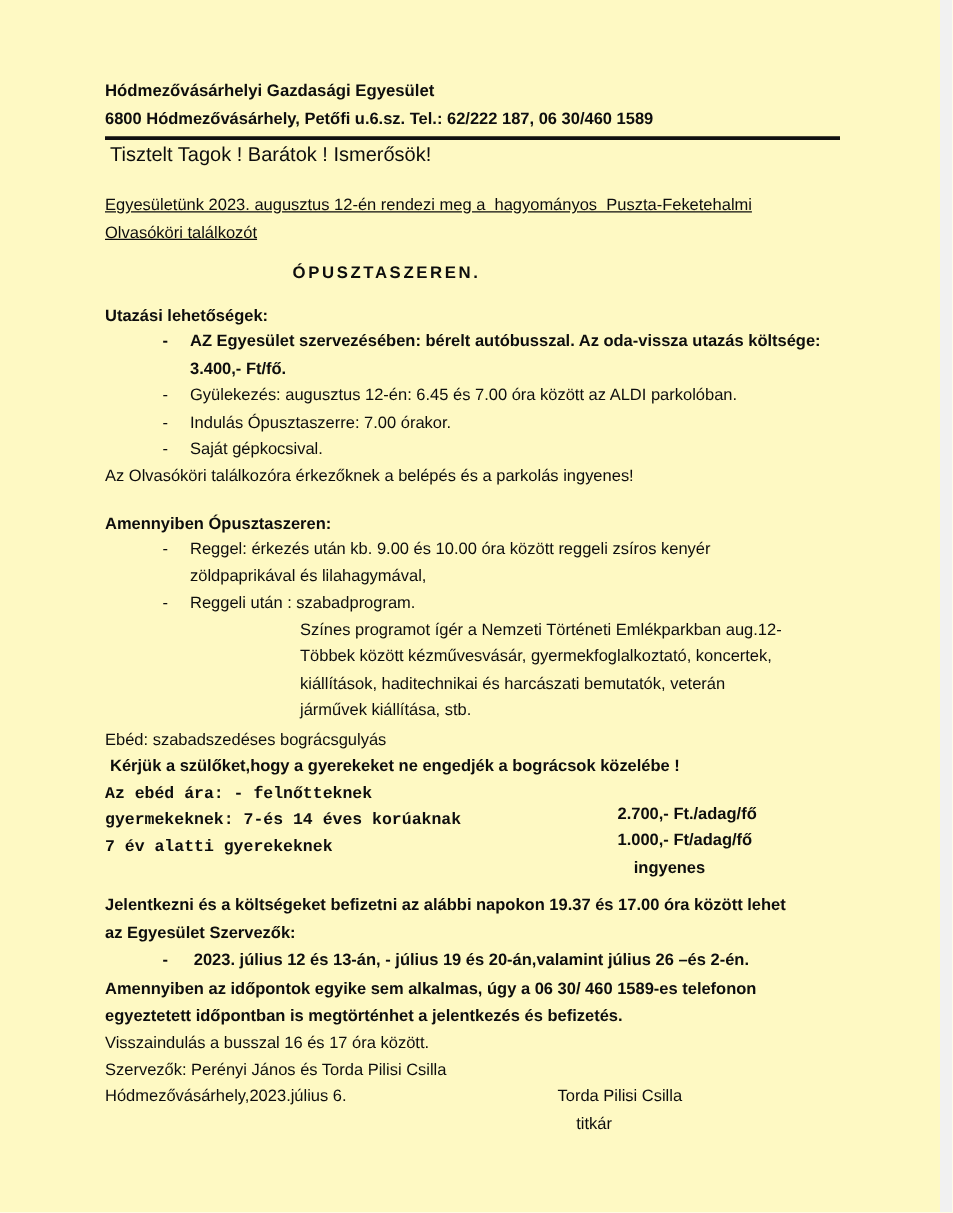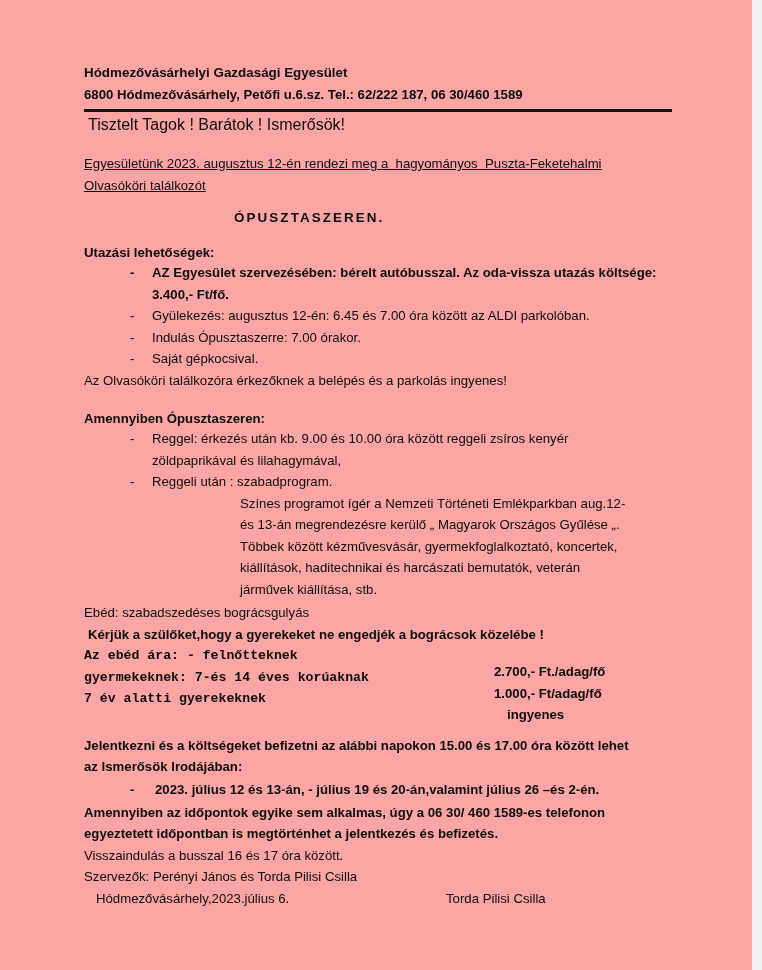--- a/index.html
+++ b/index.html
@@ -4,21 +4,21 @@
 <style>
   html, body {
     margin: 0;
     padding: 0;
     background: #ffffff;
   }
   .page {
     position: relative;
     width: 762px;
     height: 970px;
-    background: #fca5a5;
+    background: #fef9c3;
     font-family: "Liberation Sans", sans-serif;
     color: #0d0d0d;
     overflow: hidden;
     box-sizing: border-box;
   }
   .edge-strip {
     position: absolute;
     top: 0;
     right: 0;
     width: 10px;
@@ -149,21 +149,21 @@
   .closing {
     font-size: 13.2px;
     line-height: 21.5px;
   }
   .sign-row {
     position: relative;
     height: 21.5px;
     font-size: 13.2px;
     line-height: 21.5px;
   }
-  .sign-row .left { position: absolute; left: 12px; top: 0; }
+  .sign-row .left { position: absolute; left: 0; top: 0; }
   .sign-row .right { position: absolute; left: 362px; top: 0; }
   .sign-title { padding-left: 377px; font-size: 13.2px; line-height: 21.5px; }
 </style>
 </head>
 <body>
 
 <div class="page">
   <div class="edge-strip"></div>
 
   <div class="content">
@@ -218,21 +218,20 @@
       <div class="bullet-cont reg">zöldpaprikával és lilahagymával,</div>
 
       <div class="bullet reg">
         <span class="dash">-</span>
         <span>Reggeli után : szabadprogram.</span>
       </div>
     </div>
 
     <div class="indent-para">
       <div>Színes programot ígér a Nemzeti Történeti  Emlékparkban aug.12-</div>
-      <div>és 13-án megrendezésre kerülő   „ Magyarok Országos Gyűlése „.</div>
       <div>Többek között kézművesvásár, gyermekfoglalkoztató, koncertek,</div>
       <div>kiállítások, haditechnikai és harcászati bemutatók, veterán</div>
       <div>járművek kiállítása, stb.</div>
     </div>
 
     <div class="lunch-head">Ebéd:  szabadszedéses  bográcsgulyás</div>
     <div class="lunch-note">Kérjük a szülőket,hogy a gyerekeket ne engedjék a bográcsok közelébe !</div>
 
     <div>
       <div class="price-row">
@@ -243,33 +242,34 @@
         <span class="label">              gyermekeknek: 7-és 14 éves korúaknak</span>
         <span class="amount">1.000,-  Ft/adag/fő</span>
       </div>
       <div class="price-row">
         <span class="label">              7 év alatti gyerekeknek</span>
         <span class="amount free">ingyenes</span>
       </div>
     </div>
 
     <div class="signup-block">
-      <div class="signup-line">Jelentkezni és a költségeket befizetni az alábbi napokon   15.00  és 17.00 óra között lehet</div>
-      <div class="signup-line">az  Ismerősök Irodájában:</div>
+      <div class="signup-line">Jelentkezni és a költségeket befizetni az alábbi napokon   19.37  és 17.00 óra között lehet</div>
+      <div class="signup-line">az  Egyesület Szervezők:</div>
       <div class="signup-date">
         <span class="dash">-</span>
         <span>2023. július  12 és 13-án, - július  19 és 20-án,valamint július 26 –és 2-én.</span>
       </div>
       <div class="signup-line">Amennyiben az időpontok egyike sem alkalmas, úgy  a 06 30/ 460 1589-es telefonon</div>
       <div class="signup-line">egyeztetett időpontban is megtörténhet a jelentkezés és befizetés.</div>
     </div>
 
     <div class="closing">
       <div>Visszaindulás a busszal 16 és 17 óra között.</div>
       <div>Szervezők: Perényi  János és Torda Pilisi Csilla</div>
       <div class="sign-row">
         <span class="left">Hódmezővásárhely,2023.július 6.</span>
         <span class="right">Torda Pilisi Csilla</span>
       </div>
+      <div class="sign-title">titkár</div>
     </div>
 
   </div>
 </div>
 
 </body></html>

